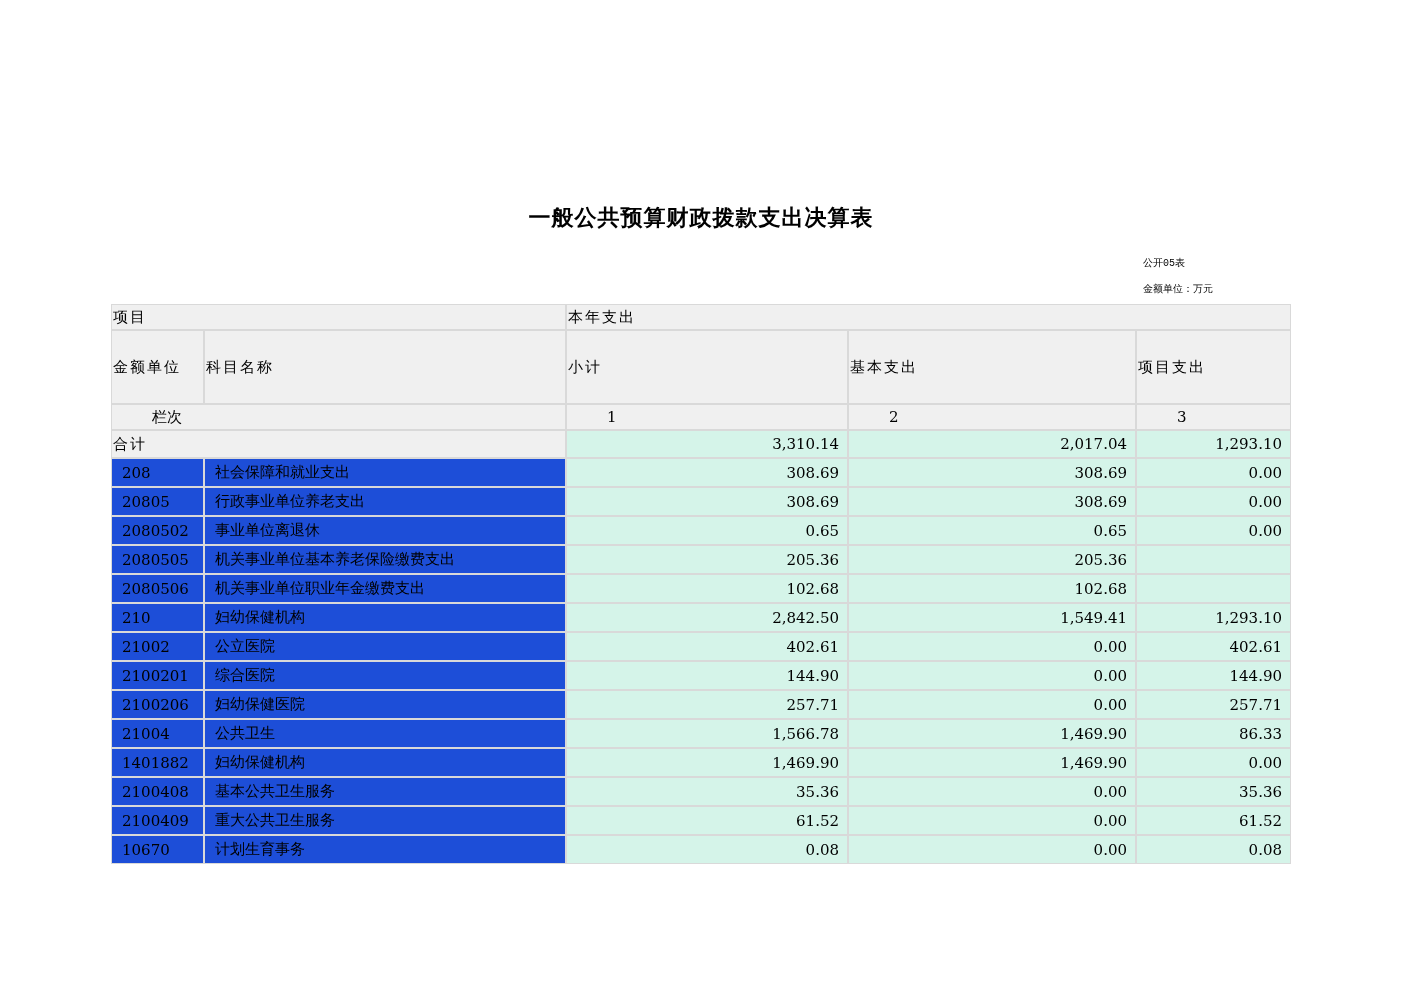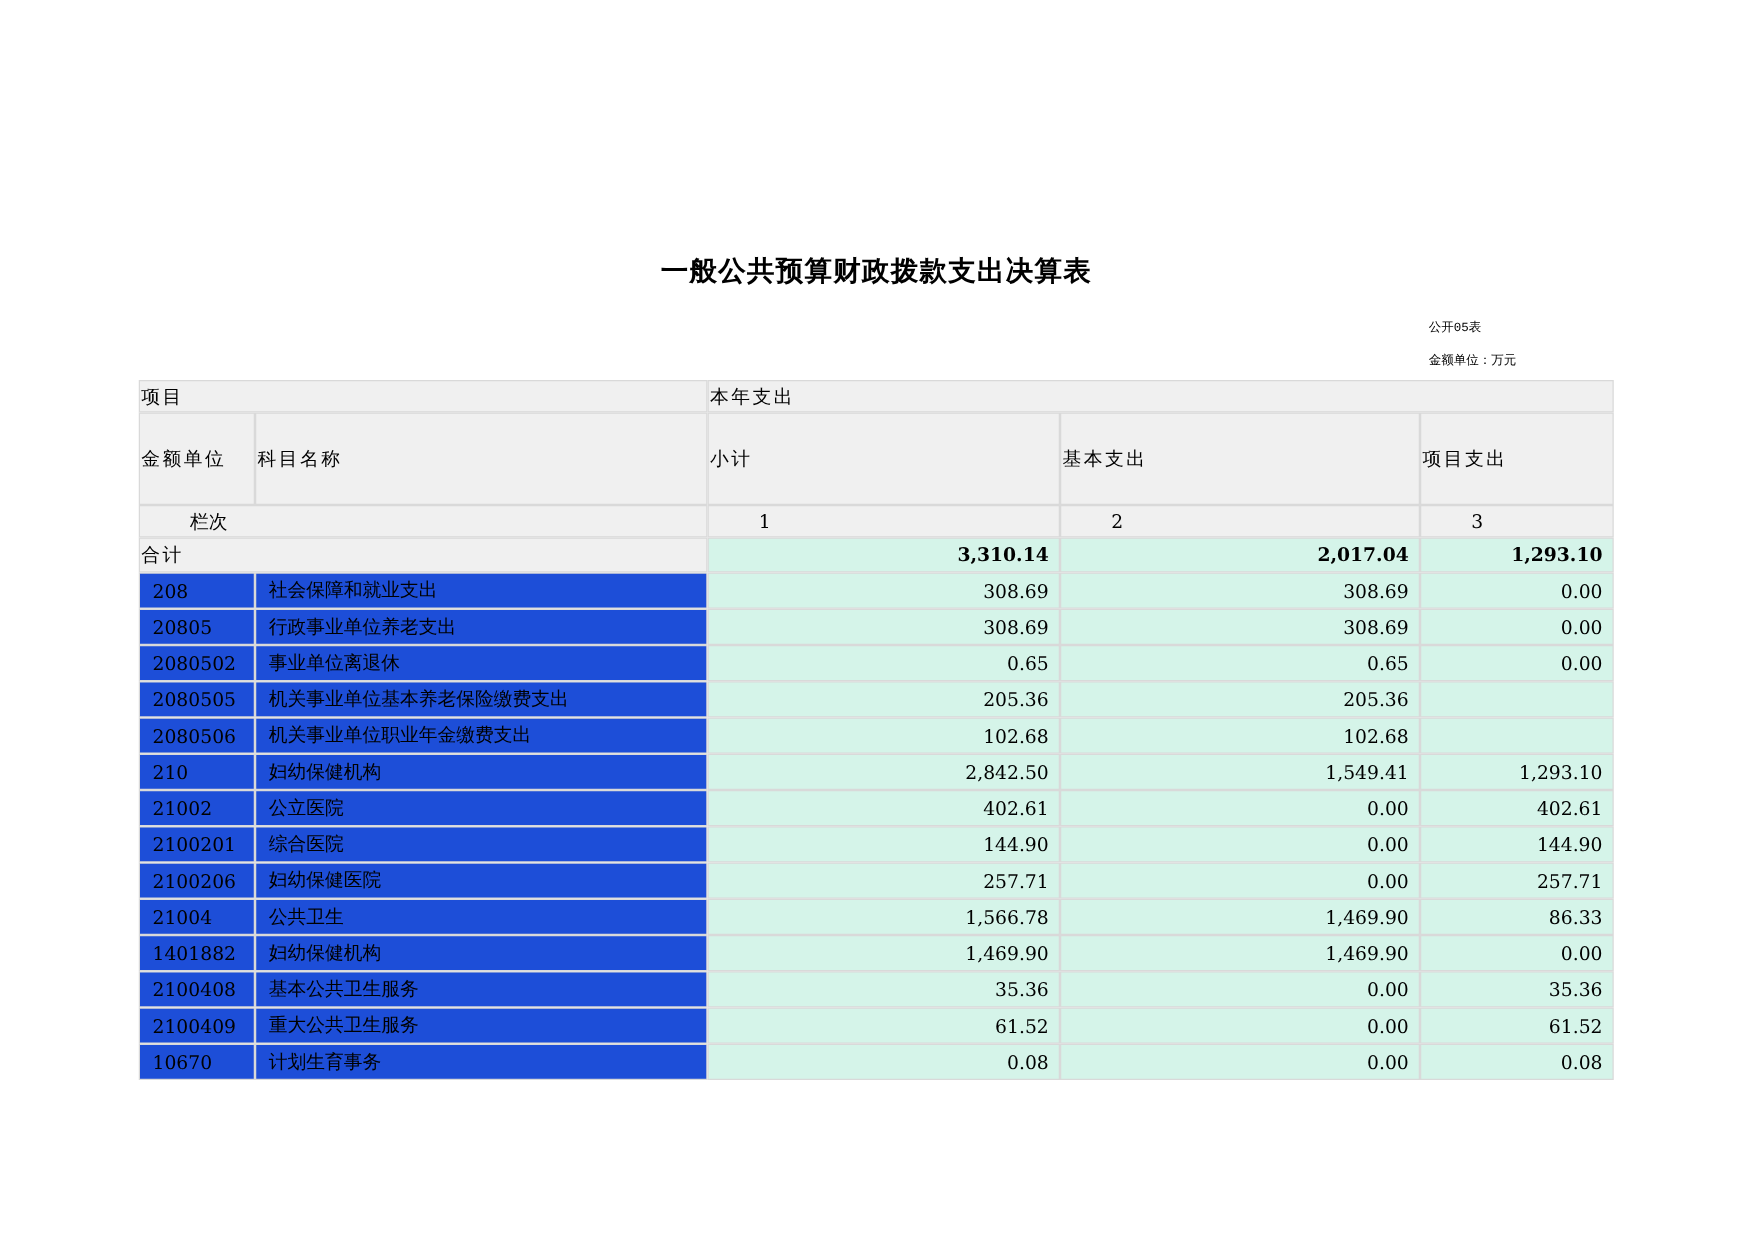--- a/index.html
+++ b/index.html
@@ -64,21 +64,21 @@
     background: #f0f0f0;
     text-align: left;
     height: 24px;
     letter-spacing: 2px;
   }
   td.num {
     background: #d5f4e9;
     text-align: right;
     padding-right: 8px;
   }
-  tr.total-row td.num { font-weight: bold; }
+  tr.total-row td.num { font-weight: normal; }
   tr.data-row td { height: 25px; }
   td.code-cell, td.name-cell {
     background: #1d4ed8;
     text-align: left;
     padding-left: 10px;
   }
 </style>
 </head>
 <body>
 

